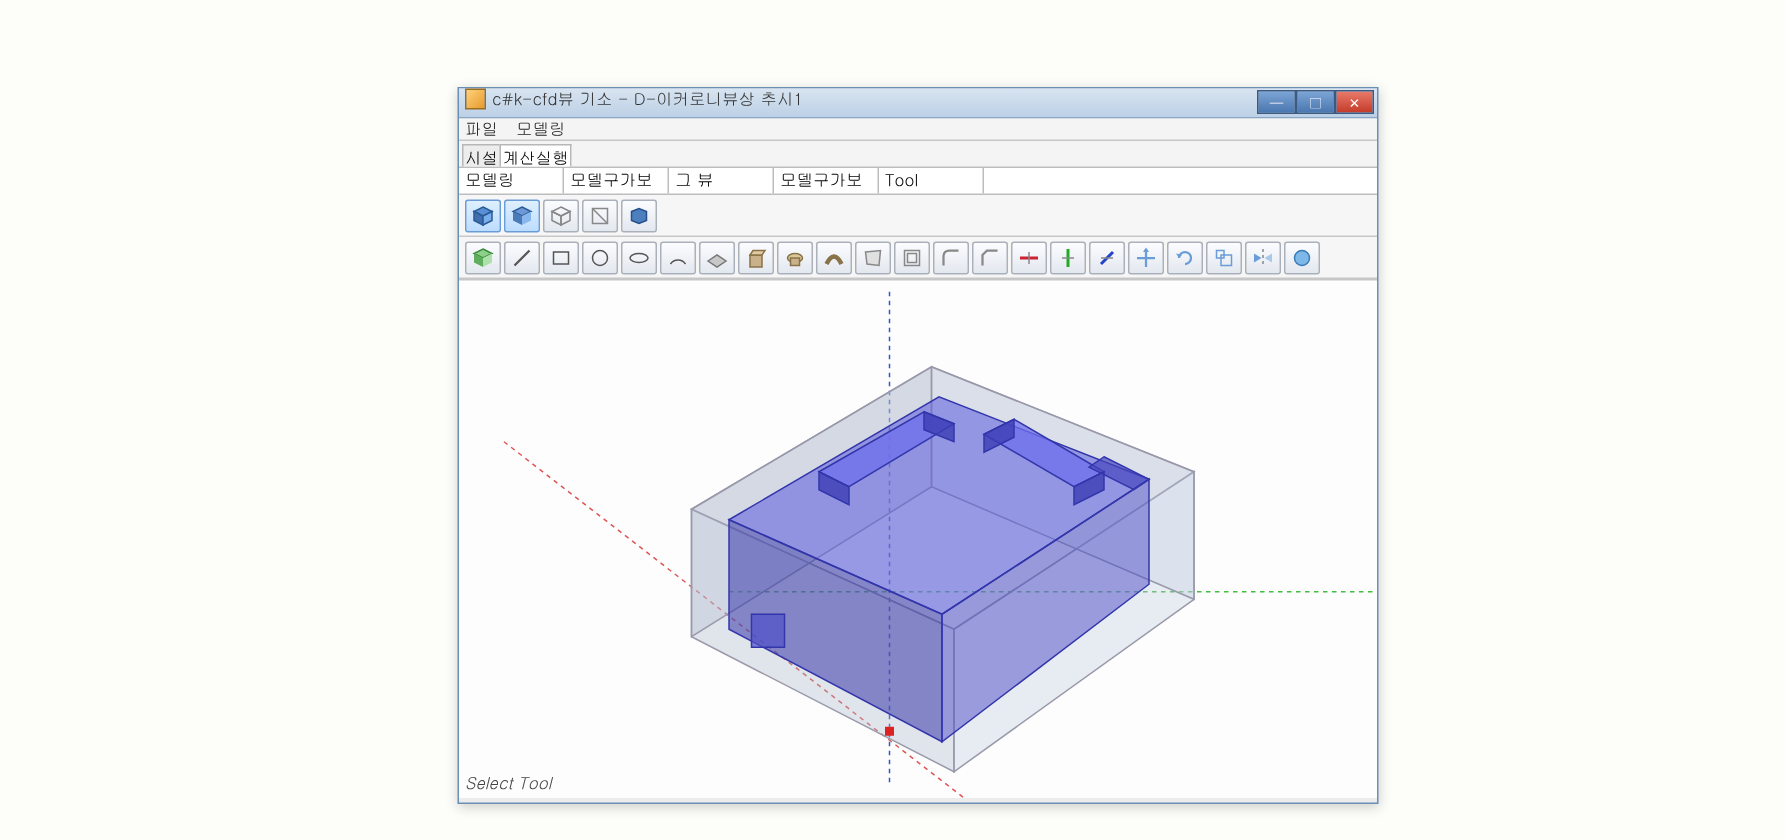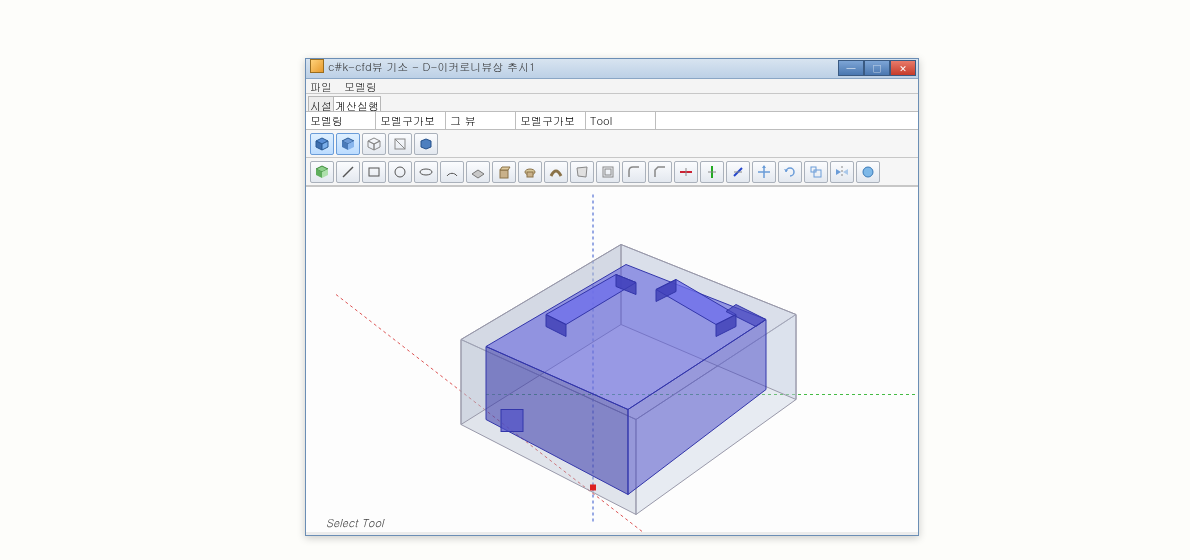--- a/index.html
+++ b/index.html
@@ -129,21 +129,21 @@
     position: relative;
     width: 100%;
     height: calc(100% - 20px - 18px - 18px - 18px - 28px - 28px);
     background: #fdfdfd;
     overflow: hidden;
     border-top: 1px solid #c7c7c7;
   }
   .viewport svg { position: absolute; inset: 0; }
   .status-label {
     position: absolute;
-    left: 20px; bottom: 2px;
+    left: 4px; bottom: 2px;
     font-size: 11px;
     color: #444;
     font-style: italic;
   }
 </style>
 </head>
 <body>
 
 <div class="window">
 

